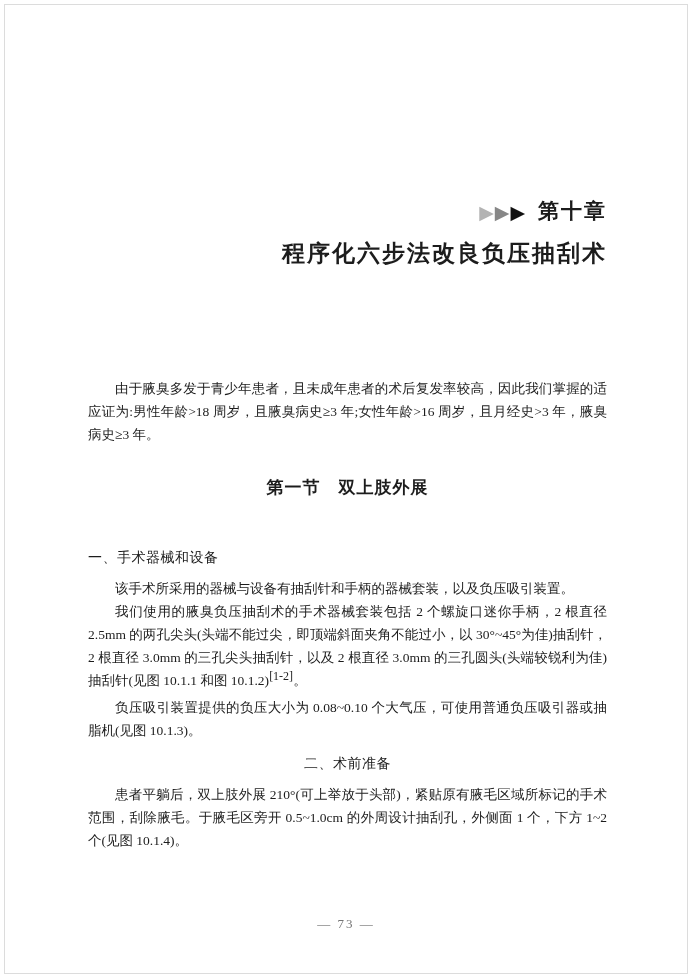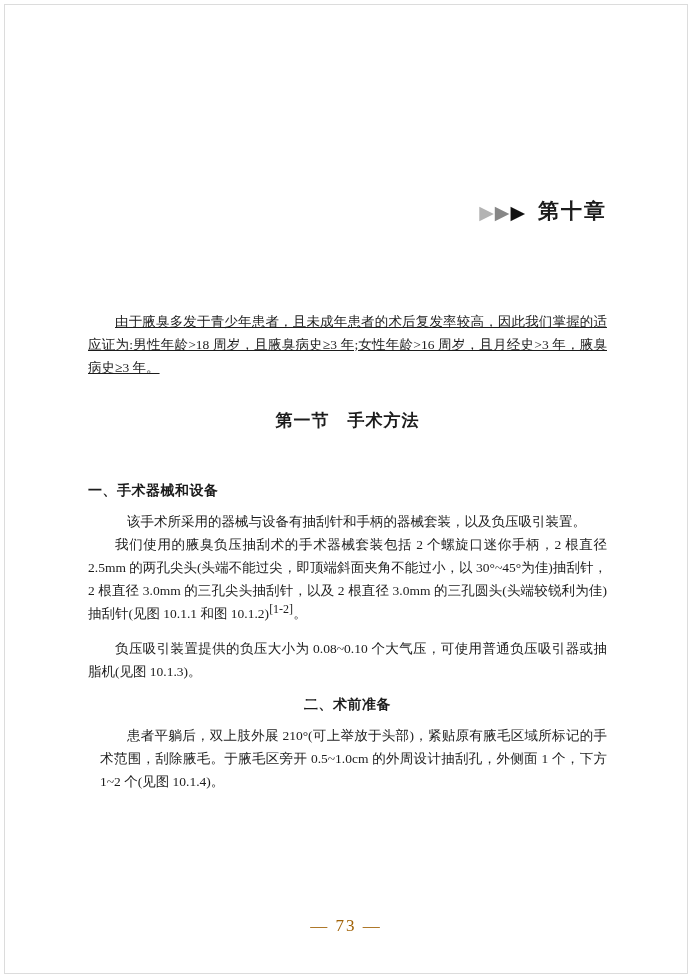--- a/index.html
+++ b/index.html
@@ -52,74 +52,75 @@
     font-size: 23px;
     letter-spacing: 2px;
   }
   .body-text {
     margin: 0;
     font-size: 13.5px;
     line-height: 23px;
     text-align: justify;
     text-indent: 2em;
   }
-  .intro { margin-top: 84px; text-decoration: underline; }
+  .intro { margin-top: 108px; }
   .section-heading {
     margin: 30px 0 0 0;
     text-align: center;
     font-family: "Liberation Sans", "DejaVu Sans", sans-serif;
     font-weight: bold;
     font-size: 17px;
     letter-spacing: 1px;
   }
   .sub-heading {
     margin: 50px 0 0 0;
     font-family: "Liberation Sans", "DejaVu Sans", sans-serif;
-    font-weight: bold;
+    font-weight: normal;
     font-size: 14px;
     letter-spacing: 0.5px;
   }
   .sub-heading.second { margin-top: 13px; text-align: center; }
-  .para-first { margin-top: 10px; margin-left: 12px; }
-  .para-gap { margin-top: 12px; }
+  .para-first { margin-top: 10px; }
+  .para-gap { margin-top: 4px; }
   .ref {
     font-size: 12px;
     line-height: 0;
     vertical-align: super;
   }
   .page-number {
     position: absolute;
     top: 916px;
     left: 0;
     width: 100%;
     text-align: center;
-    font-size: 17px;
+    font-size: 13px;
     letter-spacing: 2px;
-    color: #a16207;
+    color: #737373;
   }
 </style>
 </head>
 <body>
 
 <div class="page">
   <div class="page-border"></div>
 
   <div class="content">
 
     <div class="chapter-row">
       <span class="tri" style="color: rgb(179, 179, 179);">▶</span>
       <span class="tri" style="color: rgb(135, 135, 135);">▶</span>
       <span class="tri" style="color: rgb(17, 17, 17);">▶</span>
       <span class="chapter-marker">第十章</span>
     </div>
 
+    <h1 class="chapter-title">程序化六步法改良负压抽刮术</h1>
 
     <p class="body-text intro">由于腋臭多发于青少年患者，且未成年患者的术后复发率较高，因此我们掌握的适应证为:男性年龄&gt;18 周岁，且腋臭病史≥3 年;女性年龄&gt;16 周岁，且月经史&gt;3 年，腋臭病史≥3 年。</p>
 
-    <h2 class="section-heading">第一节　手术方法</h2>
+    <h2 class="section-heading">第一节　双上肢外展</h2>
 
     <h3 class="sub-heading">一、手术器械和设备</h3>
 
     <p class="body-text para-first">该手术所采用的器械与设备有抽刮针和手柄的器械套装，以及负压吸引装置。</p>
 
     <p class="body-text"><span>我们使用的腋臭负压抽刮术的手术器械套装包括 2 个螺旋口迷你手柄，2 根直径 2.5mm 的两孔尖头(头端不能过尖，即顶端斜面夹角不能过小，以 30°~45°为佳)抽刮针，2 根直径 3.0mm 的三孔尖头抽刮针，以及 2 根直径 3.0mm 的三孔圆头(头端较锐利为佳)抽刮针(见图 10.1.1 和图 10.1.2)</span><sup class="ref">[1-2]</sup><span>。</span></p>
 
     <p class="body-text para-gap">负压吸引装置提供的负压大小为 0.08~0.10 个大气压，可使用普通负压吸引器或抽脂机(见图 10.1.3)。</p>
 
     <h3 class="sub-heading second">二、术前准备</h3>

